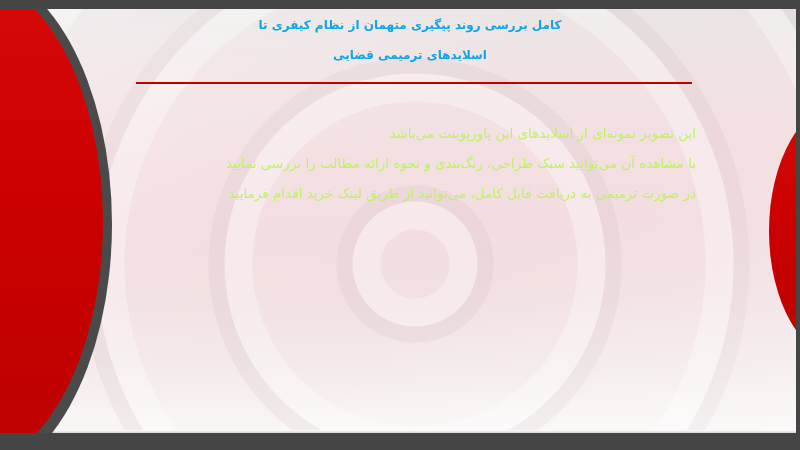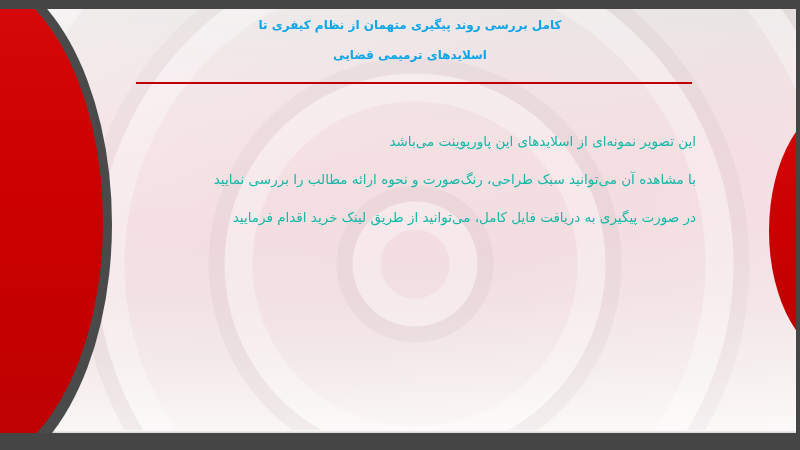--- a/index.html
+++ b/index.html
@@ -172,26 +172,25 @@
   .body-block {
     position: absolute;
     right: 104px;
     top: 118px;
     width: 610px;
     z-index: 30;
     direction: rtl;
     text-align: right;
   }
   .body-line {
-    color: #14b8a6;
+    color: #bef264;
     font-size: 13.5px;
     line-height: 30px;
     white-space: nowrap;
     font-weight: normal;
-    margin-top: 8px;
   }
 </style>
 </head>
 <body>
 
 <div class="slide">
 
   <div class="panel">
     <div class="arcs"></div>
     <div class="sheen"></div>
@@ -203,21 +202,21 @@
   <div class="right-ellipse"></div>
 
   <div class="title-block">
     <div class="title-line">کامل بررسی روند پیگیری متهمان از نظام کیفری تا</div>
     <div class="title-line l2">اسلایدهای ترمیمی قضایی</div>
     <div class="title-rule"></div>
   </div>
 
   <div class="body-block">
     <div class="body-line">این تصویر نمونه‌ای از اسلایدهای این پاورپوینت می‌باشد</div>
-    <div class="body-line">با مشاهده آن می‌توانید سبک طراحی، رنگ‌صورت و نحوه ارائه مطالب را بررسی نمایید</div>
-    <div class="body-line">در صورت پیگیری به دریافت فایل کامل، می‌توانید از طریق لینک خرید اقدام فرمایید</div>
+    <div class="body-line">با مشاهده آن می‌توانید سبک طراحی، رنگ‌بندی و نحوه ارائه مطالب را بررسی نمایید</div>
+    <div class="body-line">در صورت ترمیمی به دریافت فایل کامل، می‌توانید از طریق لینک خرید اقدام فرمایید</div>
   </div>
 
   <div class="frame-top"></div>
   <div class="frame-bottom"></div>
   <div class="frame-right"></div>
 
 </div>
 
 </body></html>

